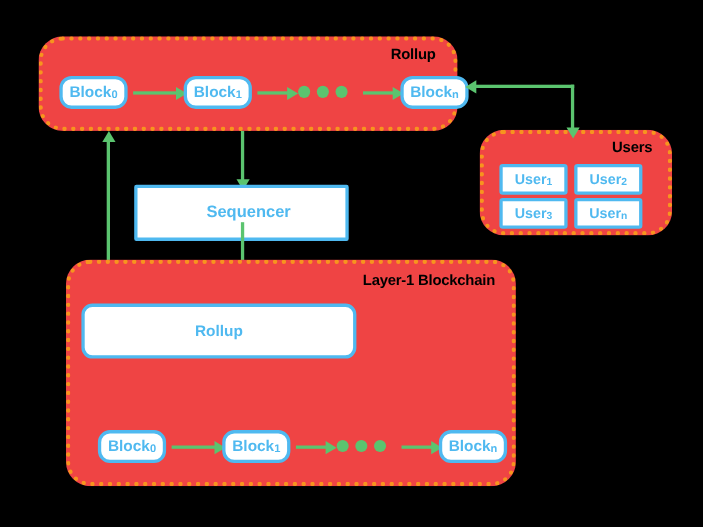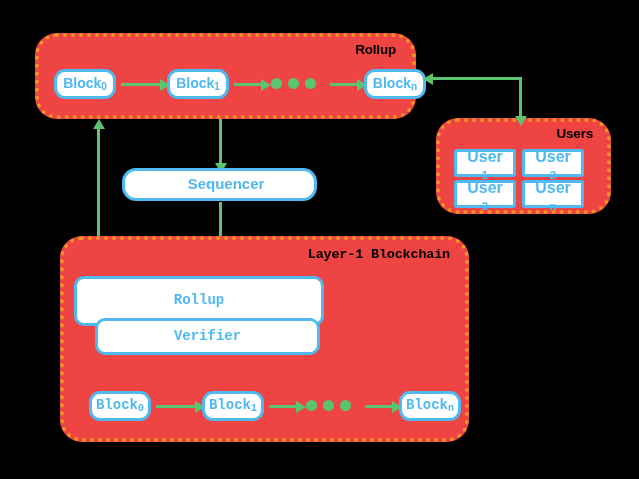--- a/index.html
+++ b/index.html
@@ -50,21 +50,21 @@
     white-space: nowrap;
   }
   .bbox sub {
     font-size: 0.72em;
     vertical-align: baseline;
     position: relative;
     bottom: -0.28em;
     font-weight: bold;
   }
   .blk { font-size: 14px; border-radius: 11px; }
-  .usr { font-size: 16px; border-radius: 3px; flex-direction: column; }
+  .usr { font-size: 13px; border-radius: 3px; }
 
   
   .harrow {
     position: absolute;
     height: 3px;
     background: #5BC46F;
   }
   .harrow::after {
     content: "";
     position: absolute;
@@ -184,38 +184,35 @@
       <span>User</span>
         <sub>n</sub>
     </div>
   </div>
 
   <div class="harrow harrow-left" style="left:432px; top:77px; width:90px;"></div>
   <div class="varrow varrow-down" style="left:519px; top:77px; height:40px;"></div>
 
   <div class="varrow varrow-down" style="left:219px; top:119px; height:45px;"></div>
 
-  <div class="bbox" style="left:122px; top:168px; width:195px; height:33px; font-size:15px; border-radius:14px;padding-left:13px;">
+  <div class="bbox" style="left:122px; top:168px; width:195px; height:51px; font-size:15px; border-radius:2px;padding-left:13px;">
     <span>Sequencer</span>
   </div>
 
   <div class="varrow varrow-down" style="left:219px; top:202px; height:70px;"></div>
 
   <div class="varrow varrow-up" style="left:97px; top:128px; height:147px;"></div>
 
-  <div class="group" style="left:60px; top:236px; width:409px; height:206px;font-family:Liberation Mono, monospace;">
+  <div class="group" style="left:60px; top:236px; width:409px; height:206px;">
     <div class="group-label" style="right:15px; top:7px;">Layer-1 Blockchain</div>
 
     <div class="bbox" style="left:10px; top:36px; width:250px; height:50px; font-size:14px; border-radius:10px; flex-direction:column;">
       <span>Rollup</span>
     </div>
 
-    <div class="bbox" style="left:31px; top:78px; width:225px; height:37px; font-size:14px; border-radius:10px;">
-      <span>Verifier</span>
-    </div>
 
     <div class="bbox blk" style="left:25px; top:151px; width:62px; height:30px;">
       <span>Block</span>
         <sub>0</sub>
     </div>
 
     <div class="harrow" style="left:92px; top:165px; width:40px;"></div>
 
     <div class="bbox blk" style="left:138px; top:151px; width:62px; height:30px;">
       <span>Block</span>

